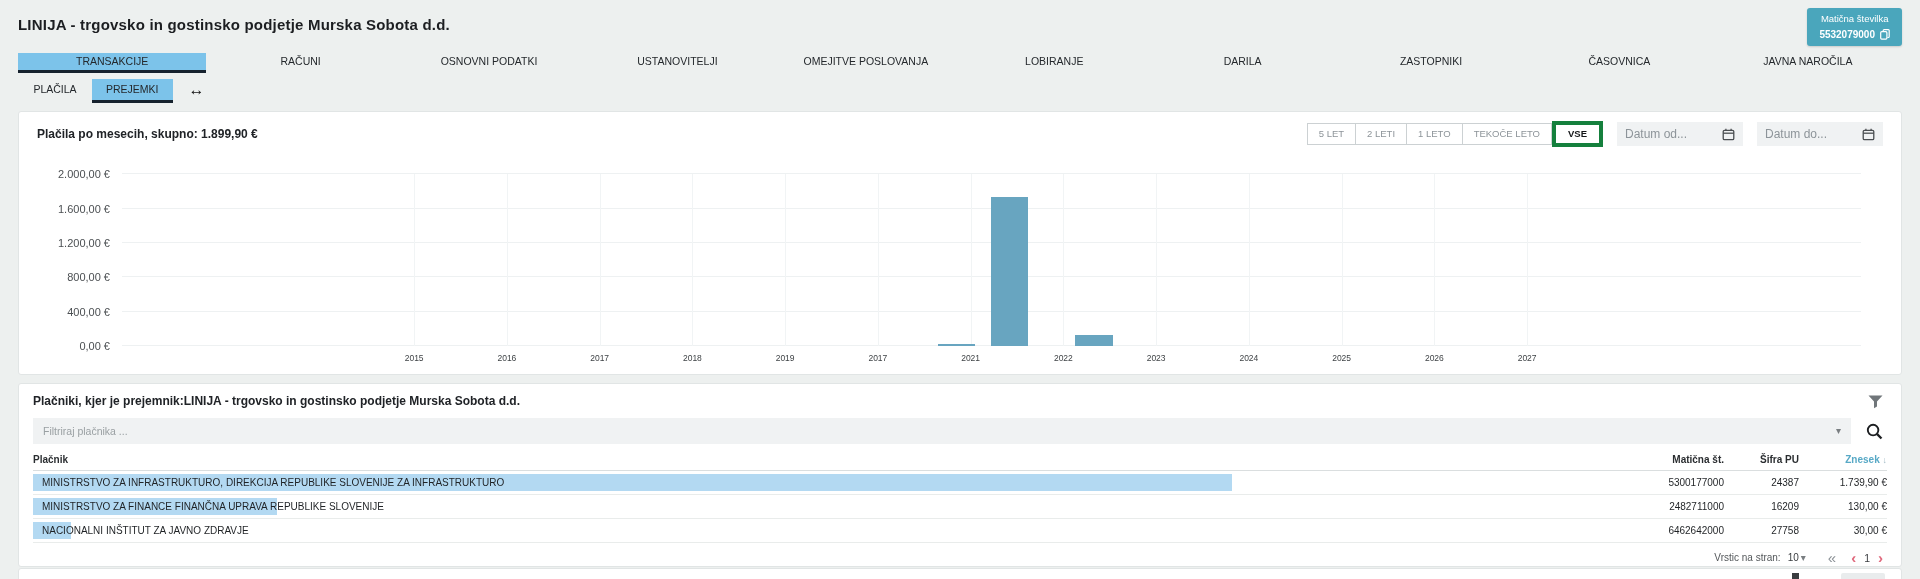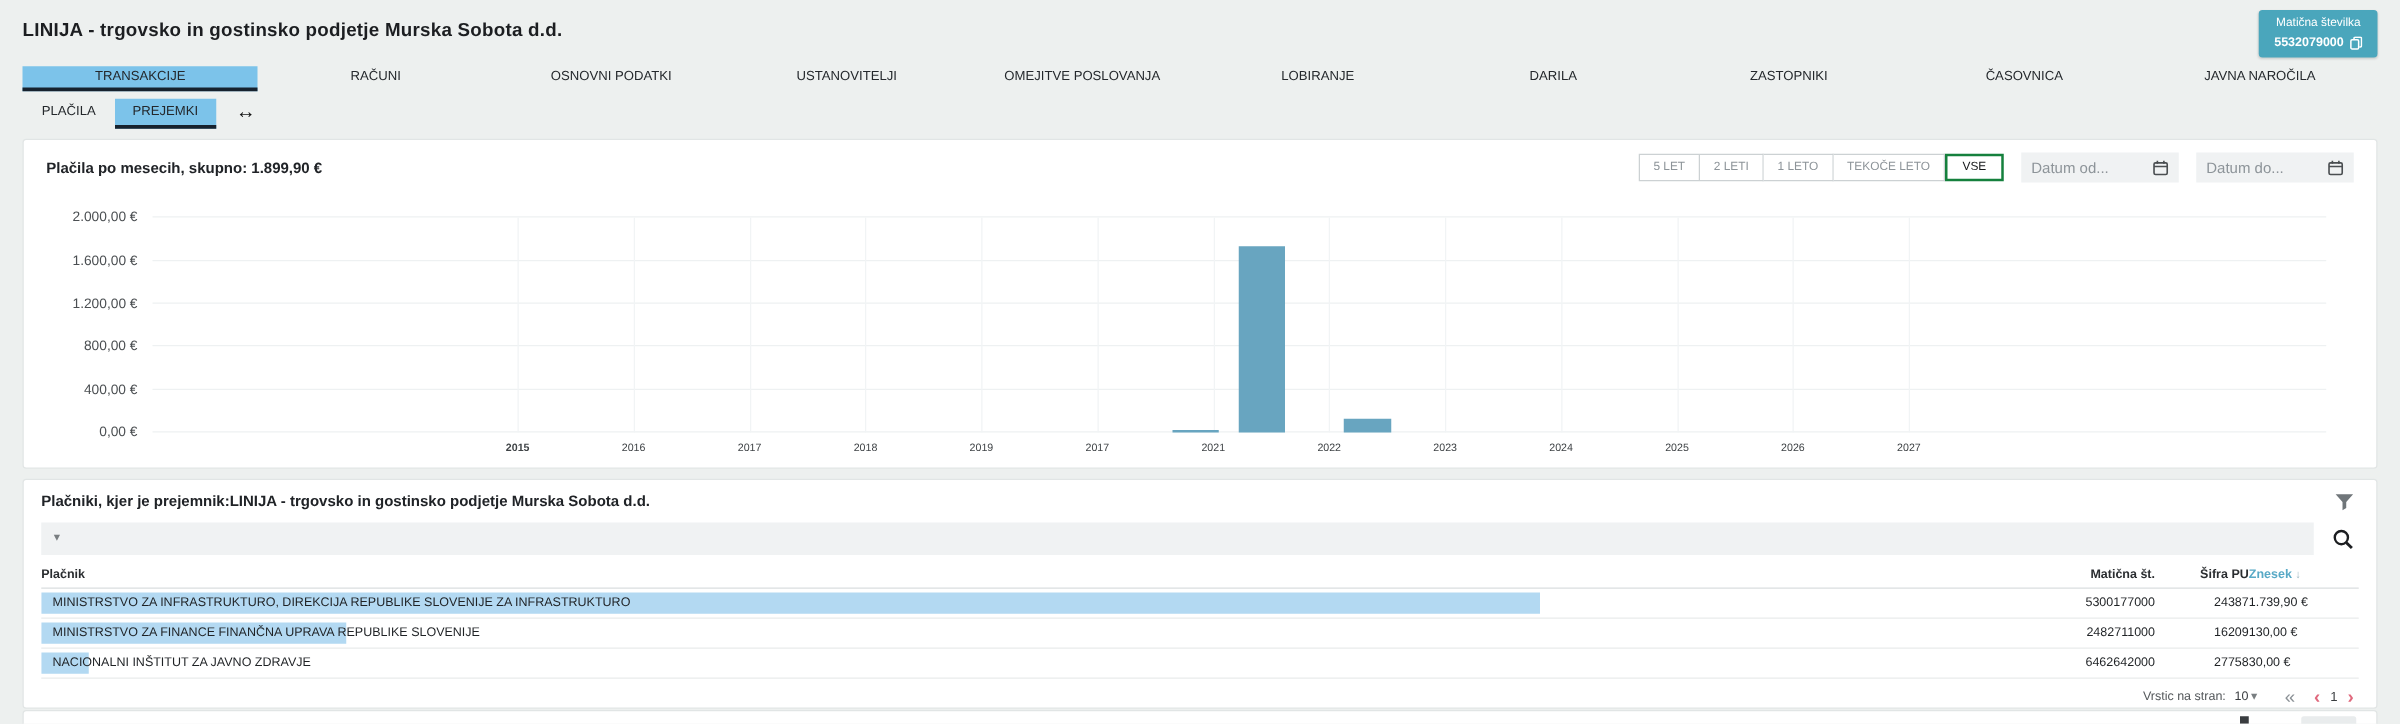--- a/index.html
+++ b/index.html
@@ -31,21 +31,21 @@
   
   .panel{background:#fff;border:1px solid #e1e5e5;border-radius:3px;margin:8px 18px 0}
   .chart-panel{height:264px;padding:10px 18px 0}
   .chart-head{display:flex;justify-content:space-between;align-items:center;height:24px}
   .chart-title{font-size:12px;font-weight:bold;color:#202327}
   .controls{display:flex;align-items:center;gap:14px}
   .btn-group{display:flex;align-items:center}
   .rbtn{border:1px solid #ccd1d3;border-left-width:0;background:#fff;color:#8d9499;font-size:9.5px;
         padding:5px 11px;cursor:pointer;white-space:nowrap;font-family:inherit;line-height:1}
   .rbtn:first-child{border-left-width:1px}
-  .rbtn.active{border:2px solid #15803d;color:#141618;font-weight:normal;padding:4px 12px}
+  .rbtn.active{border:4px solid #15803d;color:#141618;font-weight:bold;padding:4px 12px}
   .datebox{display:flex;align-items:center;justify-content:space-between;background:#f0f2f3;
            width:126px;height:24px;padding:0 8px;gap:6px;cursor:text}
   .datebox input{border:0;background:transparent;outline:0;width:100%;font-size:12px;color:#55595c;font-family:inherit}
   .datebox input::placeholder{color:#8d9499}
   
   .plot{position:relative;margin:28px 22px 0 85px;height:172px}
   .hgrid{position:absolute;left:0;right:0;height:1px;background:#eef1f2}
   .vgrid{position:absolute;top:0;bottom:0;width:1px;background:#f1f4f5}
   .ylab{position:absolute;right:calc(100% + 12px);font-size:11px;color:#4b4f52;
         transform:translateY(50%);white-space:nowrap}
@@ -59,21 +59,21 @@
   .filter-row{display:flex;align-items:center;margin-top:8px;gap:10px}
   .filter-input{flex:1;display:flex;align-items:center;background:#f0f2f3;height:26px;padding:0 10px;gap:8px}
   .filter-input input{flex:1;border:0;background:transparent;outline:0;font-size:10.5px;color:#55595c;font-family:inherit}
   .filter-input input::placeholder{color:#9aa0a3}
   .chev{color:#797e81;font-size:10px;cursor:pointer;line-height:1}
   .search-btn{width:26px;height:26px;display:flex;align-items:center;justify-content:center;cursor:pointer}
   .thead{display:flex;font-size:10px;font-weight:bold;color:#2a2d30;padding:10px 0 5px;border-bottom:1px solid #dadedf}
   .col-placnik{flex:1}
   .col-maticna{width:120px;text-align:right;flex:none}
   .col-sifra{width:75px;text-align:right;flex:none}
-  .col-znesek{width:88px;text-align:left;flex:none}
+  .col-znesek{width:88px;text-align:right;flex:none}
   .th-znesek{color:#58a9c6;cursor:pointer}
   .sort-ic{color:#9fb8c2;font-size:9px}
   .trow{display:flex;align-items:center;height:24px;border-bottom:1px solid #e9eceb;font-size:10px;color:#1f2225;cursor:pointer}
   .cell-placnik{flex:1;position:relative;height:100%;display:flex;align-items:center;overflow:hidden}
   .cell-placnik .hl{position:absolute;left:0;top:3px;bottom:3px;z-index:0}
   .cell-placnik .nm{position:relative;z-index:1;padding-left:9px;white-space:nowrap}
   .pager{display:flex;justify-content:flex-end;align-items:center;padding:7px 4px 0;font-size:10px;color:#54585b}
   .pager .sel{display:flex;align-items:center;gap:2px;margin-left:7px;cursor:pointer;color:#3a3d40}
   .pg{cursor:pointer;line-height:1}
   .pg-first{color:#8b9196;font-size:15px;margin-left:22px;letter-spacing:-1px}
@@ -167,21 +167,21 @@
       <div class="ylab" style="bottom: 20%;">400,00 €</div>
       <div class="hgrid" style="bottom: 40%;"></div>
       <div class="ylab" style="bottom: 40%;">800,00 €</div>
       <div class="hgrid" style="bottom: 60%;"></div>
       <div class="ylab" style="bottom: 60%;">1.200,00 €</div>
       <div class="hgrid" style="bottom: 80%;"></div>
       <div class="ylab" style="bottom: 80%;">1.600,00 €</div>
       <div class="hgrid" style="bottom: 100%;"></div>
       <div class="ylab" style="bottom: 100%;">2.000,00 €</div>
       <div class="vgrid" style="left: 16.8%;"></div>
-      <div class="xlab" style="left: 16.8%; font-weight: bold;">2015</div>
+      <div class="xlab" style="left: 16.8%;">2015</div>
       <div class="vgrid" style="left: 22.1333%;"></div>
       <div class="xlab" style="left: 22.1333%;">2016</div>
       <div class="vgrid" style="left: 27.4667%;"></div>
       <div class="xlab" style="left: 27.4667%;">2017</div>
       <div class="vgrid" style="left: 32.8%;"></div>
       <div class="xlab" style="left: 32.8%;">2018</div>
       <div class="vgrid" style="left: 38.1333%;"></div>
       <div class="xlab" style="left: 38.1333%;">2019</div>
       <div class="vgrid" style="left: 43.4667%;"></div>
       <div class="xlab" style="left: 43.4667%;">2017</div>
@@ -209,20 +209,21 @@
   <div class="tbl-head">
     <div class="tbl-title">Plačniki, kjer je prejemnik:LINIJA - trgovsko in gostinsko podjetje Murska Sobota d.d.</div>
     <span class="funnel">
       <svg width="15" height="14" viewBox="0 0 16 15">
           <path d="M0.5 0.5h15L9.6 7v5.2l-3.2 2V7z" fill="#70767a"></path>
         </svg>
     </span>
   </div>
   <div class="filter-row">
     <div class="filter-input">
+      <input placeholder="Filtriraj plačnika ..." style="">
       <span class="chev">▾</span>
     </div>
     <span class="search-btn">
       <svg width="17" height="17" viewBox="0 0 18 18">
           <circle cx="7.5" cy="7.5" r="5.6" fill="none" stroke="#1c1e21" stroke-width="2"></circle>
           <line x1="11.8" y1="11.8" x2="16.4" y2="16.4" stroke="#1c1e21" stroke-width="2.4"></line>
         </svg>
     </span>
   </div>
   <div class="thead">

